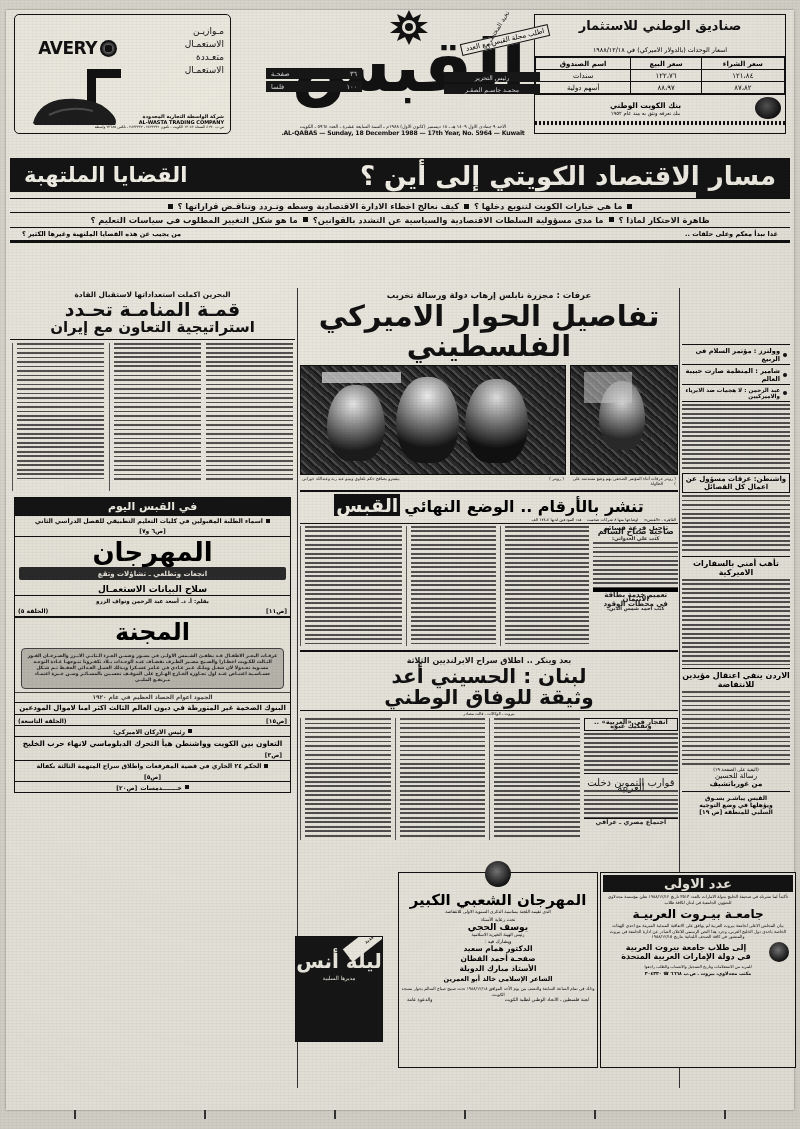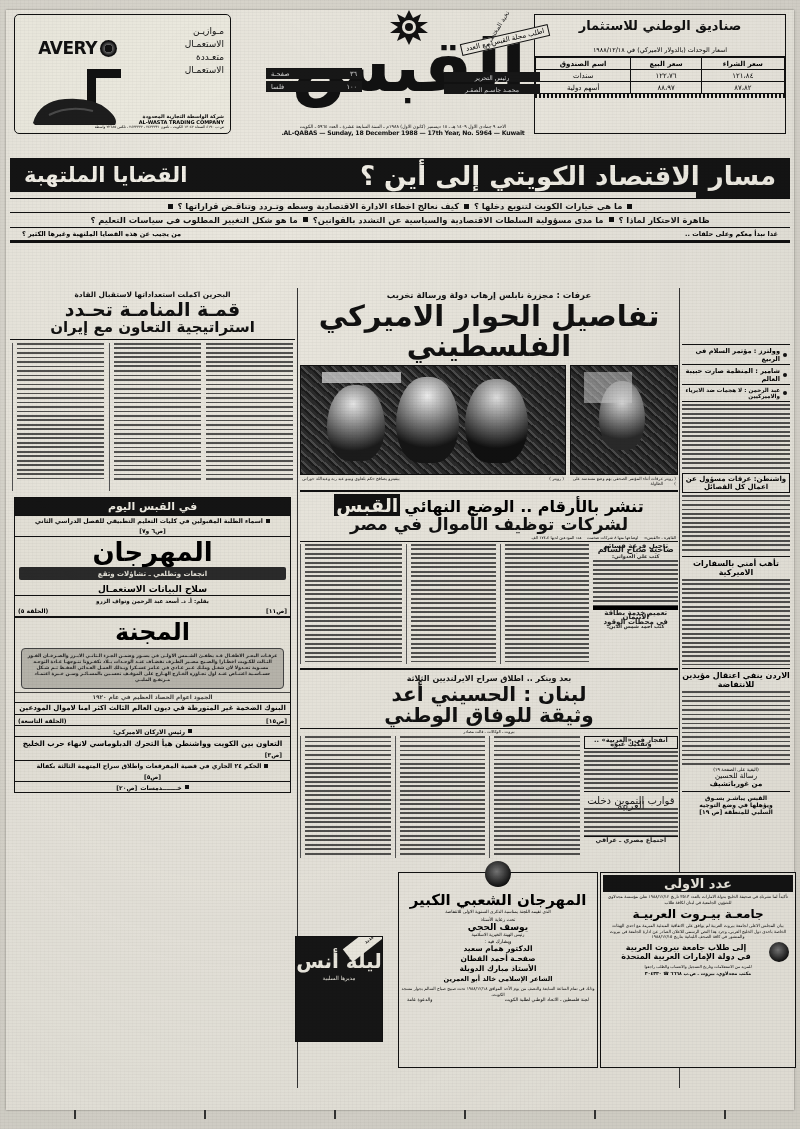--- a/index.html
+++ b/index.html
@@ -302,20 +302,27 @@
           <td>١٢٢،٧٦</td>
           <td>سندات</td>
         </tr>
         <tr>
           <td>٨٧،٨٢</td>
           <td>٨٨،٩٧</td>
           <td>أسهم دولية</td>
         </tr>
       </tbody>
         </table>
+      <div class="fb-bank">
+        <div class="bank-seal"></div>
+        <div class="bank-txt">
+          <div class="bank-name">بنك الكويت الوطني</div>
+          <div class="bank-slogan">بنك تعرفه وتثق به منذ عام ١٩٥٢</div>
+        </div>
+      </div>
       <div class="fb-footrule"></div>
     </div>
 
     <div class="logo-wrap">
       <div class="logo-crest">
         <svg viewBox="0 0 46 40" width="46" height="40" aria-hidden="true">
           <g fill="#111">
             <path d="M23 2 L27 10 L35 6 L32 14 L42 14 L34 19 L42 25 L32 25 L35 33 L27 29 L23 37 L19 29 L11 33 L14 25 L4 25 L12 19 L4 14 L14 14 L11 6 L19 10 Z"></path>
             <circle cx="23" cy="19" r="7" fill="#e9e6dd"></circle>
             <circle cx="23" cy="19" r="4"></circle>
@@ -510,21 +517,20 @@
             <span>بيفيتزو يصافح حكم بلعاوي وبيبو عبد ربه وعبدالله حوراني</span>
           </div>
         </div>
       </div>
 
       <div style="border-top:2px solid #111;margin-top:3px;padding-top:2px;">
         <div style="display:flex;align-items:baseline;justify-content:center;gap:4px;">
           <span style="font-size:16px;font-weight:bold;letter-spacing:-1px;">تنشر بالأرقام .. الوضع النهائي</span>
           <span style="font-size:19px;font-weight:bold;background:#111;color:#f0ede3;padding:0 2px;">القبس</span>
         </div>
-        <div class="head-xl h-18" style="font-size:17px;">لشركات توظيف الأموال في مصر</div>
         <div style="display:flex;gap:5px;font-size:4px;padding:1px 2px;border-bottom:1px solid #111;">
           <span>القاهرة ـ «القبس»:</span>
           <span>اوضاعها منها ٨ شركات ضخمت</span>
           <span>عدد المودعين لديها ١٧٤،٤ الف</span>
         </div>
       </div>
 
       <div style="display:flex;gap:4px;margin-top:2px;height:120px;overflow:hidden;">
         <div style="flex:1;" class="body-col">
           <div style="font-size:7px;font-weight:bold;text-align:center;">تأجيل قرعة قسائم</div>

